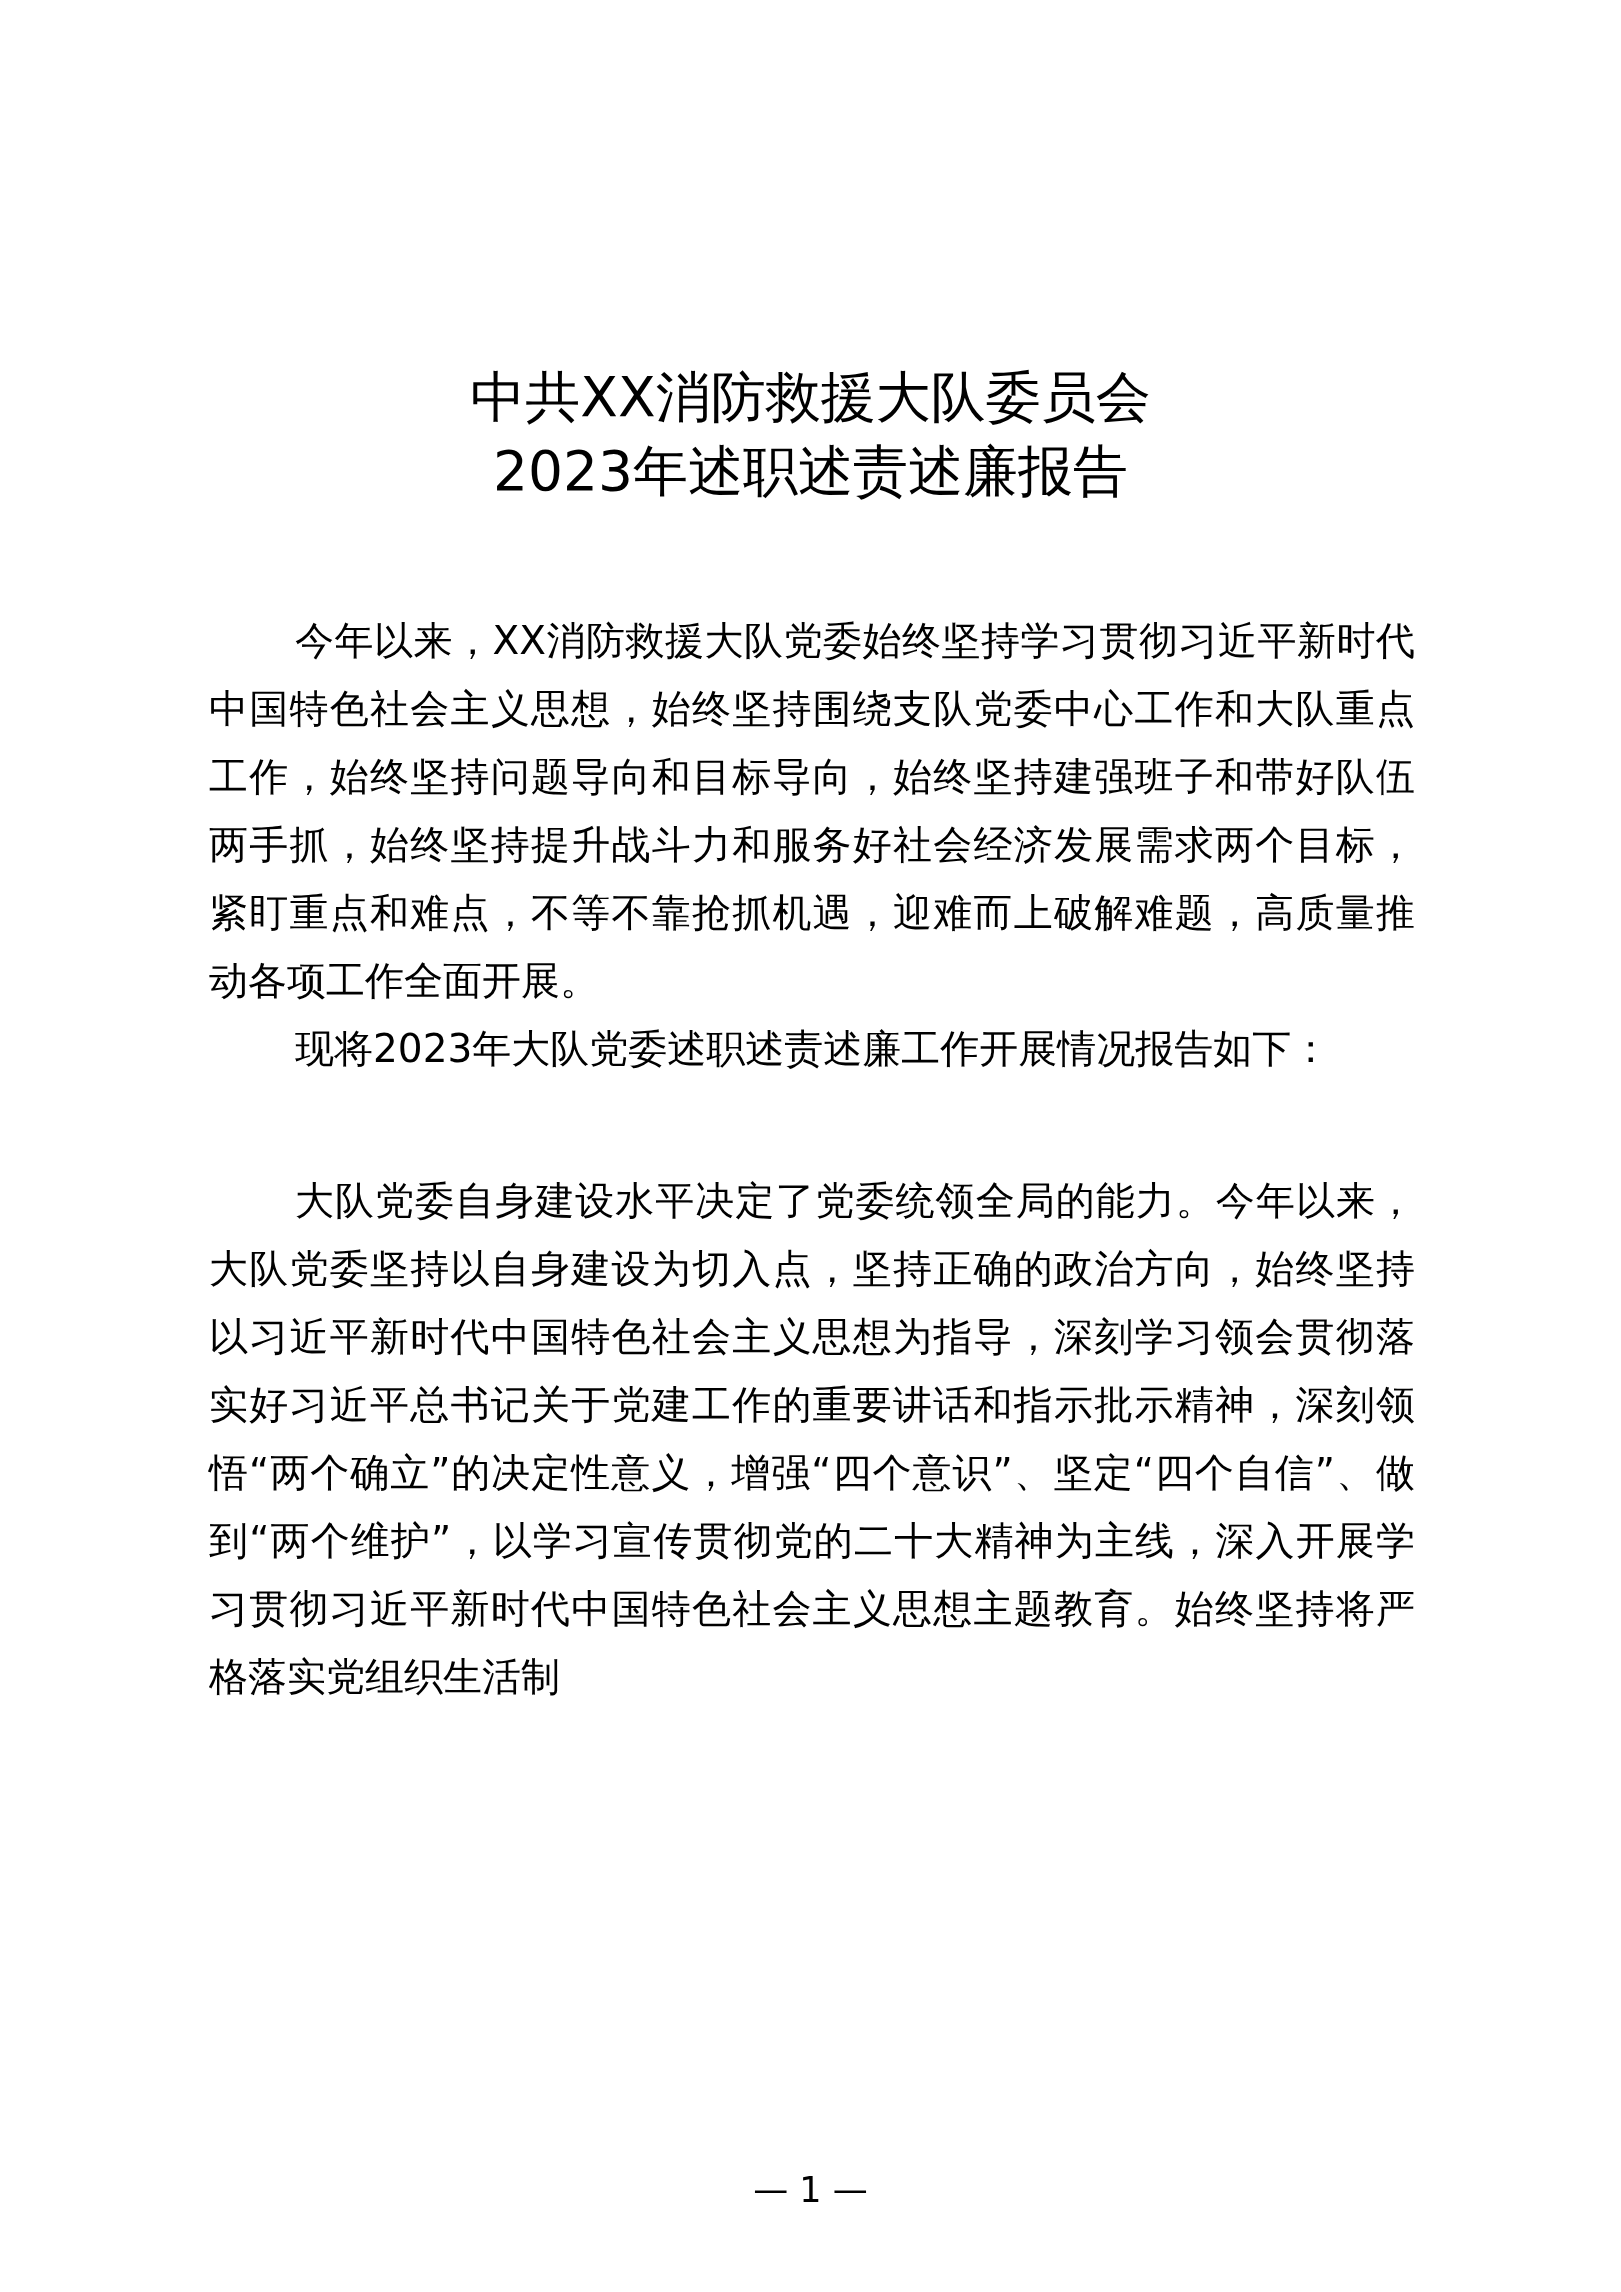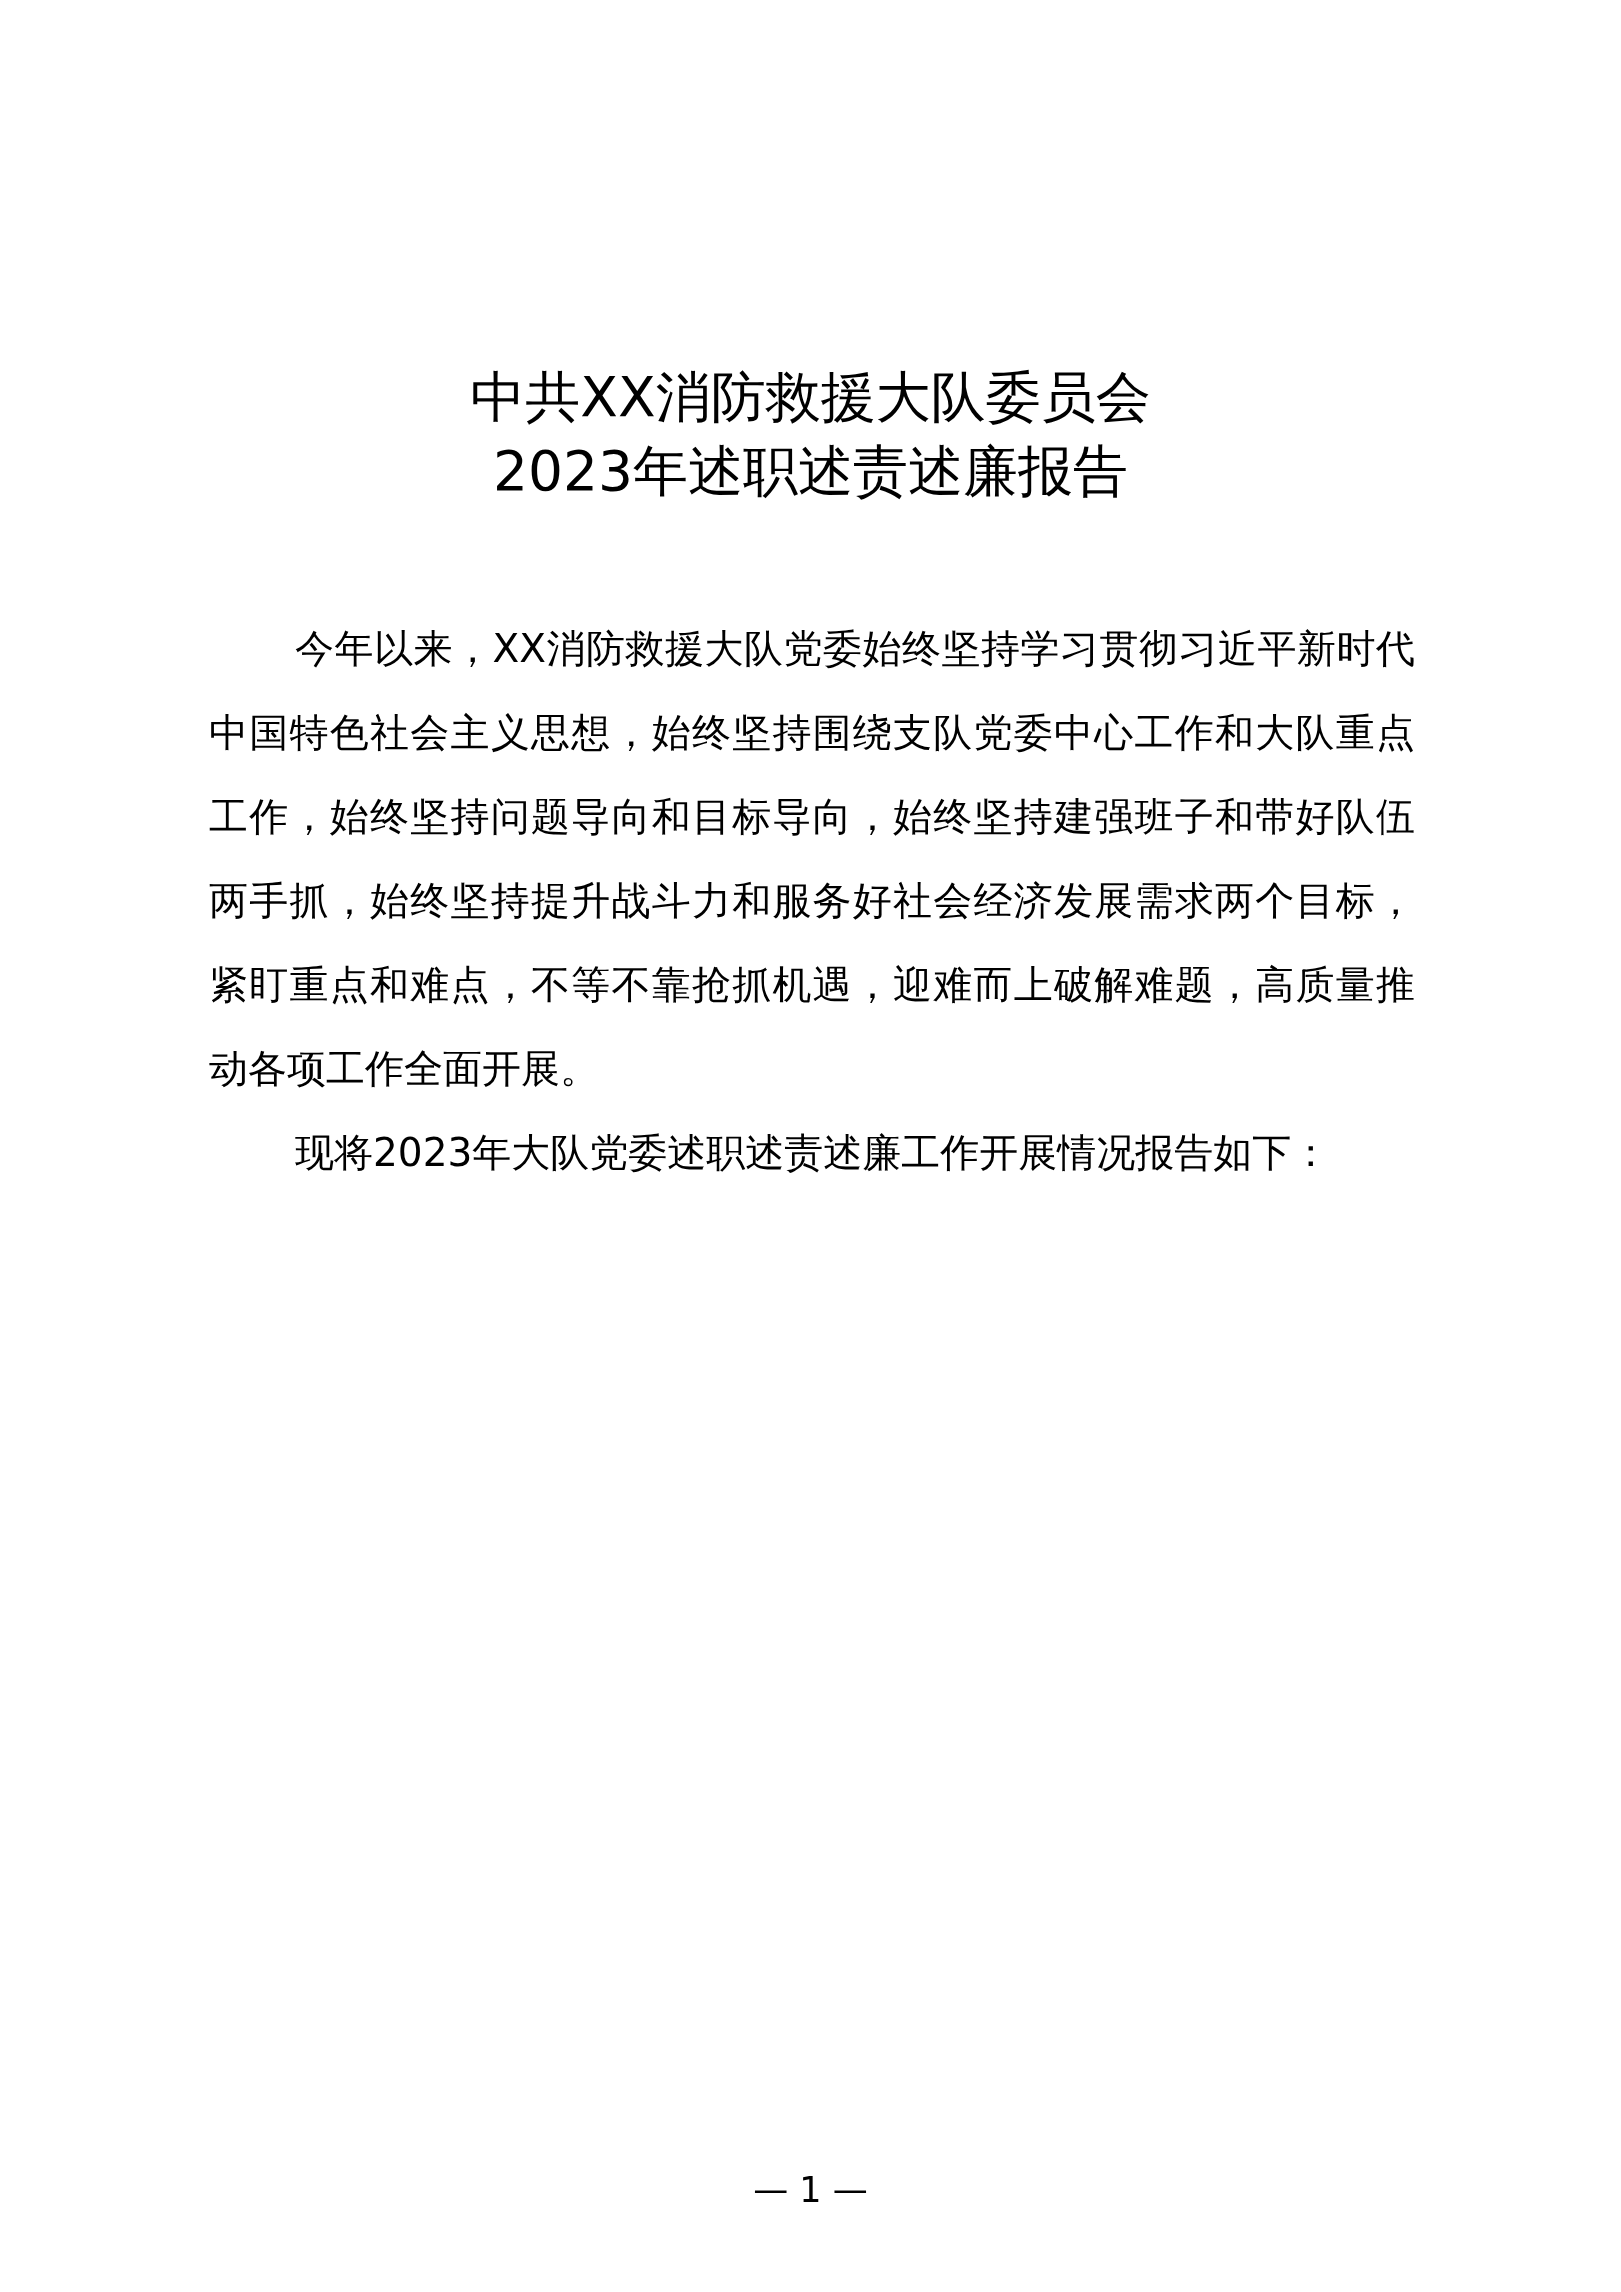--- a/index.html
+++ b/index.html
@@ -4,37 +4,38 @@
 <style>
   html, body { margin: 0; padding: 0; background: #ffffff; }
   body { width: 1621px; height: 2293px; position: relative; overflow: hidden;
          font-family: "DejaVu Sans", "Liberation Sans", sans-serif; color: #000; }
   .page { position: absolute; left: 0; top: 0; width: 1621px; height: 2293px; background: #fff; margin-top: 44px; }
   .title { position: absolute; left: 0; width: 1621px; text-align: center;
            font-size: 55px; line-height: 78px; letter-spacing: 0px; font-weight: normal; }
   .title .t1 { position: absolute; left: 0; width: 100%; top: 314px; }
   .title .t2 { position: absolute; left: 0; width: 100%; top: 388px; }
   .body { position: absolute; left: 209px; width: 1206px; top: 563px;
-          font-size: 39px; line-height: 84px; text-align: justify; }
+          font-size: 39px; line-height: 68px; text-align: justify; }
   .body p { margin: 0; text-indent: 86px; text-align: justify; text-align-last: left; }
   .body .gap { height: 84px; }
   .body .heading { text-indent: 86px; }
   .footer { position: absolute; left: 0; width: 1621px; top: 2125px; text-align: center;
             font-size: 35px; line-height: 43px; }
 </style>
 </head>
 <body>
 
 <div class="page">
   <div class="title">
     <div class="t1">中共XX消防救援大队委员会</div>
     <div class="t2">2023年述职述责述廉报告</div>
   </div>
 
   <div class="body">
     <p>今年以来，XX消防救援大队党委始终坚持学习贯彻习近平新时代中国特色社会主义思想，始终坚持围绕支队党委中心工作和大队重点工作，始终坚持问题导向和目标导向，始终坚持建强班子和带好队伍两手抓，始终坚持提升战斗力和服务好社会经济发展需求两个目标，紧盯重点和难点，不等不靠抢抓机遇，迎难而上破解难题，高质量推动各项工作全面开展。</p>
     <p>现将2023年大队党委述职述责述廉工作开展情况报告如下：</p>
     <div class="gap"></div>
+    <p>大队党委自身建设水平决定了党委统领全局的能力。今年以来，大队党委坚持以自身建设为切入点，坚持正确的政治方向，始终坚持以习近平新时代中国特色社会主义思想为指导，深刻学习领会贯彻落实好习近平总书记关于党建工作的重要讲话和指示批示精神，深刻领悟“两个确立”的决定性意义，增强“四个意识”、坚定“四个自信”、做到“两个维护”，以学习宣传贯彻党的二十大精神为主线，深入开展学习贯彻习近平新时代中国特色社会主义思想主题教育。始终坚持将严格落实党组织生活制</p>
   </div>
 
   <div class="footer">— 1 —</div>
 </div>
 
 
 </body></html>

